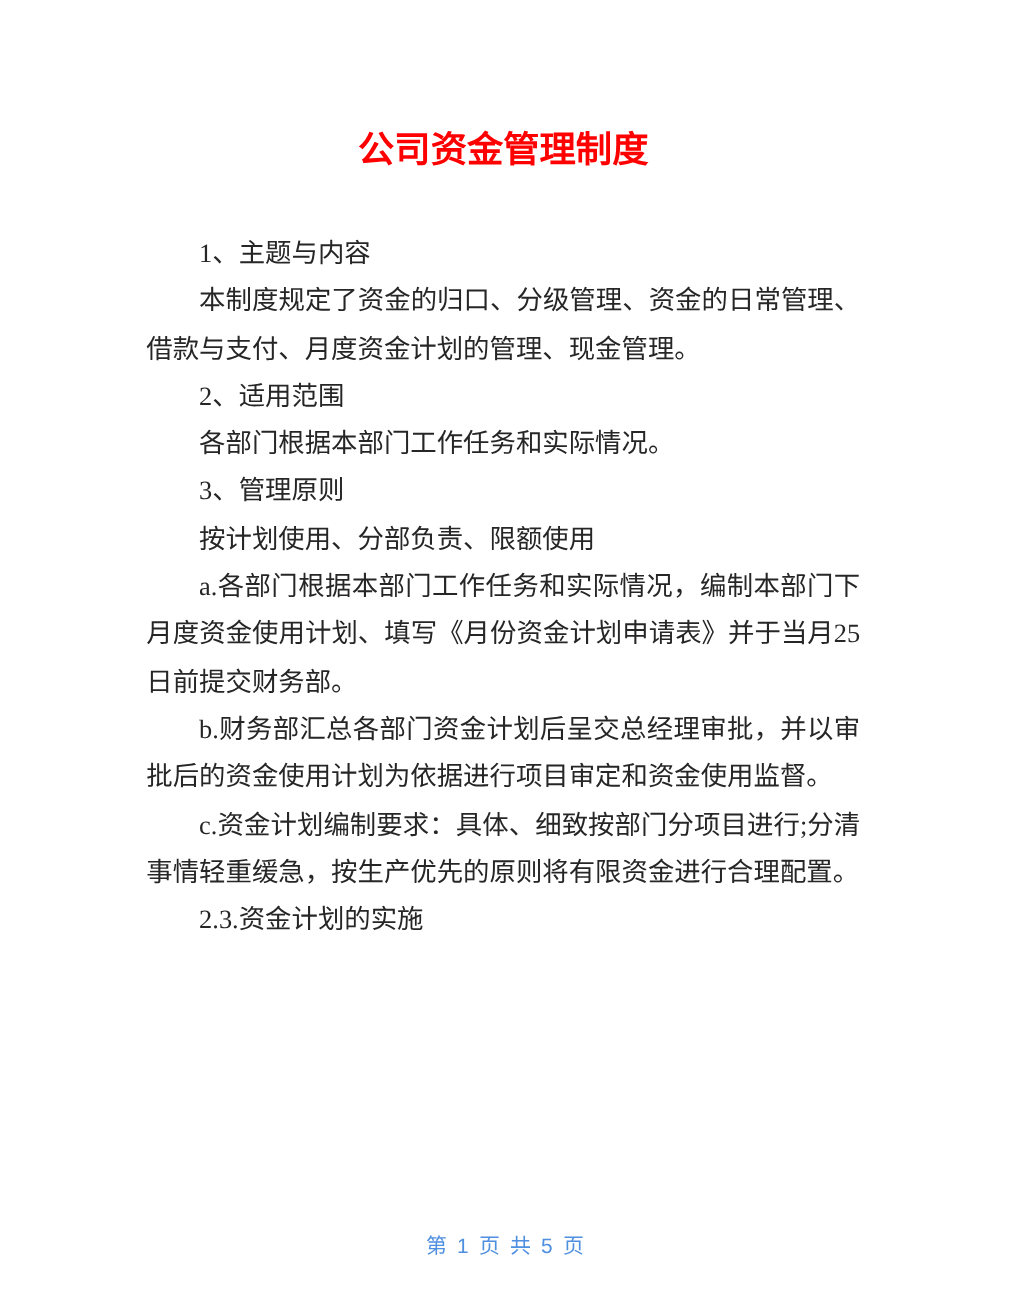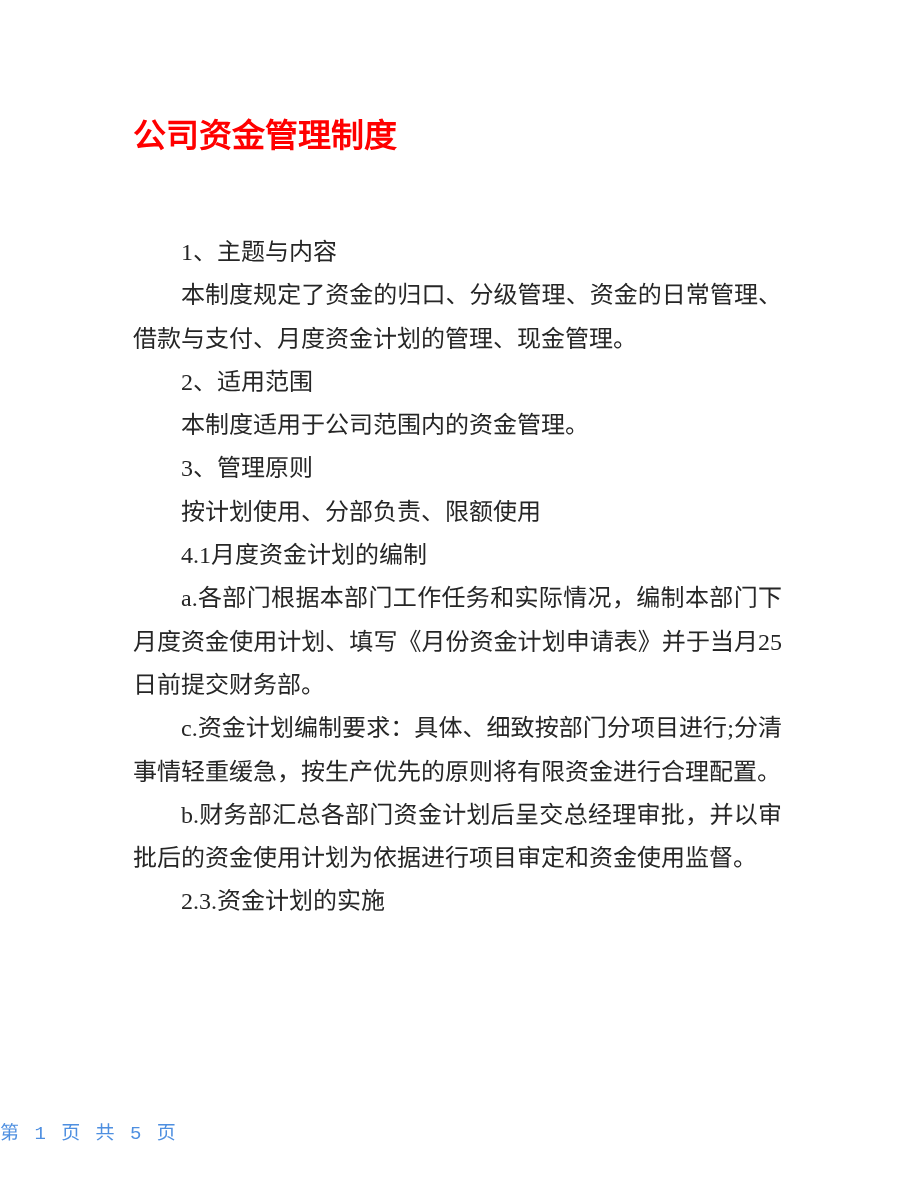--- a/index.html
+++ b/index.html
@@ -20,65 +20,66 @@
     background: var(--bg-color, #ffffff);
     padding: 0 138px 0 133px;
   }
   .doc-title {
     margin: 0;
     padding-top: 112px;
     font-family: "Liberation Sans", "DejaVu Sans", sans-serif;
     font-weight: bold;
     font-size: 33px;
     line-height: 48px;
+    text-align: center;
     color: var(--title-color, #ff0000);
   }
   .content {
-    margin-top: 71px;
+    margin-top: 50px;
   }
   .doc-para {
     margin: 0;
     font-family: "Liberation Serif", "DejaVu Serif", serif;
     font-size: 24px;
     line-height: 43.3px;
     color: var(--body-color, #262626);
     text-align: justify;
     text-justify: inter-character;
     text-indent: 2em;
     word-break: break-all;
   }
   .footer {
     position: absolute;
     left: 0;
     right: 0;
     bottom: 46px;
-    font-family: Liberation Mono, monospace;
+    text-align: center;
+    font-family: Liberation Sans, sans-serif;
     font-size: 19px;
     letter-spacing: 2px;
     color: var(--footer-color, #4e8fe0);
   }
 </style>
 </head>
 <body>
 
 <div class="page">
 
   <h1 class="doc-title">公司资金管理制度</h1>
 
   <div class="content">
     <p class="doc-para">1、主题与内容</p>
     <p class="doc-para">本制度规定了资金的归口、分级管理、资金的日常管理、借款与支付、月度资金计划的管理、现金管理。</p>
     <p class="doc-para">2、适用范围</p>
-    <p class="doc-para">本制度适用于公司范围内的资金管理。</p>
+    <p class="doc-para">各部门根据本部门工作任务和实际情况。</p>
     <p class="doc-para">3、管理原则</p>
     <p class="doc-para">按计划使用、分部负责、限额使用</p>
-    <p class="doc-para">4.1月度资金计划的编制</p>
     <p class="doc-para">a.各部门根据本部门工作任务和实际情况，编制本部门下月度资金使用计划、填写《月份资金计划申请表》并于当月25日前提交财务部。</p>
+    <p class="doc-para">b.财务部汇总各部门资金计划后呈交总经理审批，并以审批后的资金使用计划为依据进行项目审定和资金使用监督。</p>
     <p class="doc-para">c.资金计划编制要求：具体、细致按部门分项目进行;分清事情轻重缓急，按生产优先的原则将有限资金进行合理配置。</p>
-    <p class="doc-para">b.财务部汇总各部门资金计划后呈交总经理审批，并以审批后的资金使用计划为依据进行项目审定和资金使用监督。</p>
     <p class="doc-para">2.3.资金计划的实施</p>
   </div>
 
   <div class="footer">
     <span>第 1 页 共 5 页</span>
   </div>
 
 </div>
 
 </body></html>

